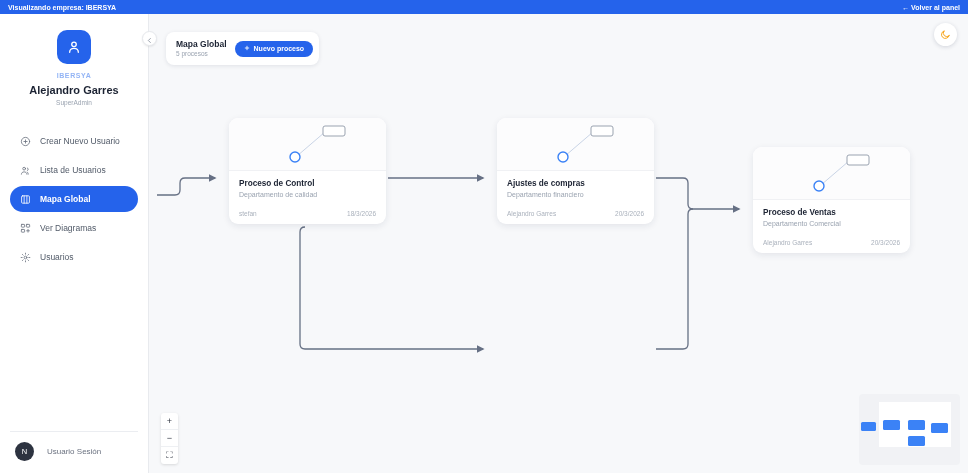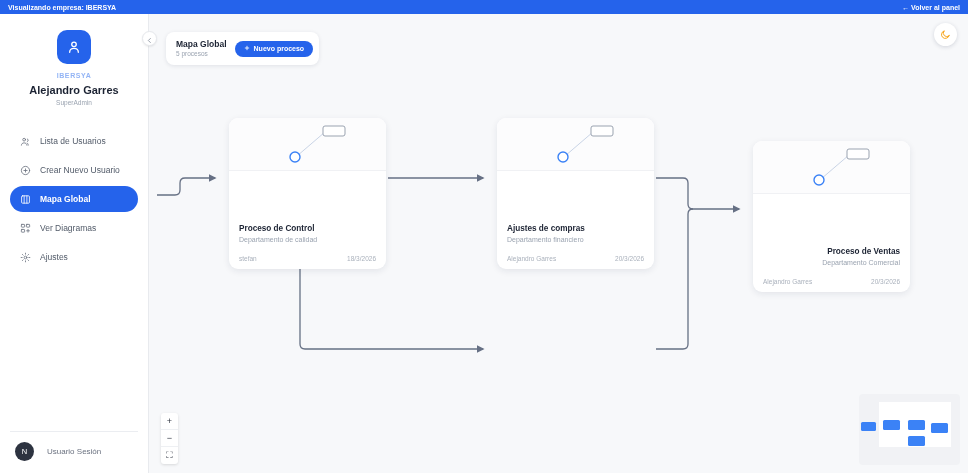--- a/index.html
+++ b/index.html
@@ -93,21 +93,21 @@
   .edges { position: absolute; left: 0; top: 0; width: 819px; height: 459px; }
 
   
   .node {
     position: absolute; width: 157px; background: #fff;
     border-radius: 9px; box-shadow: 0 2px 7px rgba(25,35,70,.09);
     overflow: hidden; cursor: pointer; z-index: 5;
   }
   .node-thumb { height: 53px; position: relative; background: #fcfcfd; border-bottom: 1px solid #f0f1f4; }
   .node-body { padding: 8px 10px 7px; }
-  .node-title { font-size: 8.2px; font-weight: bold; color: #1c2333; margin-top: 45px; }
+  .node-title { font-size: 8.2px; font-weight: bold; color: #1c2333; }
   .node-dept { font-size: 7px; color: #9aa3b0; margin-top: 3px; }
   .node-meta { display: flex; justify-content: space-between; margin-top: 12px; font-size: 6.5px; color: #aab1bc; }
 
   
   .zoomctl {
     position: absolute; left: 12px; bottom: 9px; width: 17px;
     background: #fff; border-radius: 3px; box-shadow: 0 1px 3px rgba(0,0,0,.13);
     display: flex; flex-direction: column; z-index: 9;
   }
   .zoomctl div {
@@ -144,36 +144,36 @@
       </div>
       <div class="brandname">IBERSYA</div>
       <div class="username">Alejandro Garres</div>
       <div class="userrole">SuperAdmin</div>
     </div>
 
     <div class="navlist">
       <div class="navitem">
         <span class="ico">
           <svg width="11" height="11" viewBox="0 0 24 24" fill="none" stroke="#6b7280" stroke-width="1.8" stroke-linecap="round">
+            <circle cx="12" cy="12" r="9"></circle>
+              <path d="M12 8.5v7M8.5 12h7"></path>
+          </svg>
+          </span>
+        <span>Crear Nuevo Usuario</span>
+      </div>
+      <div class="navitem">
+        <span class="ico">
+          <svg width="11" height="11" viewBox="0 0 24 24" fill="none" stroke="#6b7280" stroke-width="1.8" stroke-linecap="round">
             <circle cx="9" cy="8" r="3"></circle>
               <path d="M3 20c0-3 2.7-5 6-5s6 2 6 5"></path>
               <path d="M16 6.5a3 3 0 010 5.6"></path>
               <path d="M18 20c0-2.4-1-3.8-2.3-4.6"></path>
           </svg>
           </span>
         <span>Lista de Usuarios</span>
-      </div>
-      <div class="navitem">
-        <span class="ico">
-          <svg width="11" height="11" viewBox="0 0 24 24" fill="none" stroke="#6b7280" stroke-width="1.8" stroke-linecap="round">
-            <circle cx="12" cy="12" r="9"></circle>
-              <path d="M12 8.5v7M8.5 12h7"></path>
-          </svg>
-          </span>
-        <span>Crear Nuevo Usuario</span>
       </div>
       <div class="navitem active">
         <span class="ico">
           <svg width="11" height="11" viewBox="0 0 24 24" fill="none" stroke="#fff" stroke-width="1.8" stroke-linecap="round">
             <rect x="3.5" y="4" width="17" height="16" rx="2"></rect>
               <path d="M9 4v16M15 4v16"></path>
           </svg>
           </span>
         <span>Mapa Global</span>
       </div>
@@ -188,21 +188,21 @@
           </span>
         <span>Ver Diagramas</span>
       </div>
       <div class="navitem">
         <span class="ico">
           <svg width="11" height="11" viewBox="0 0 24 24" fill="none" stroke="#6b7280" stroke-width="1.8" stroke-linecap="round">
             <circle cx="12" cy="12" r="3"></circle>
               <path d="M12 2.5v2.2M12 19.3v2.2M21.5 12h-2.2M4.7 12H2.5M18.7 5.3l-1.6 1.6M6.9 17.1l-1.6 1.6M18.7 18.7l-1.6-1.6M6.9 6.9L5.3 5.3"></path>
           </svg>
           </span>
-        <span>Ajustes</span>
+        <span>Usuarios</span>
       </div>
     </div>
 
     <div class="sidefoot">
       <div class="divider"></div>
       <div class="logoutrow">
         <span class="avatar-circ">N</span>
         <span class="logouttext">Usuario Sesión</span>
       </div>
     </div>
@@ -262,21 +262,21 @@
       <div class="node-body">
         <div class="node-title">Ajustes de compras</div>
         <div class="node-dept">Departamento financiero</div>
         <div class="node-meta">
           <span>Alejandro Garres</span>
           <span>20/3/2026</span>
         </div>
       </div>
     </div>
 
-    <div class="node" style="left:604px; top:127px;text-align:right;">
+    <div class="node" style="left:604px; top:133px;">
       <div class="node-thumb">
         <svg width="157" height="53" viewBox="0 0 157 53">
           <line x1="68" y1="38" x2="96" y2="14" stroke="#c9d4e6" stroke-width="1"></line>
           <rect x="94" y="8" width="22" height="10" rx="2" fill="#fff" stroke="#9aa3b0" stroke-width="1"></rect>
           <circle cx="66" cy="39" r="5" fill="#fff" stroke="#3b82f6" stroke-width="1.4"></circle>
         </svg>
       </div>
       <div class="node-body">
         <div class="node-title">Proceso de Ventas</div>
         <div class="node-dept">Departamento Comercial</div>

